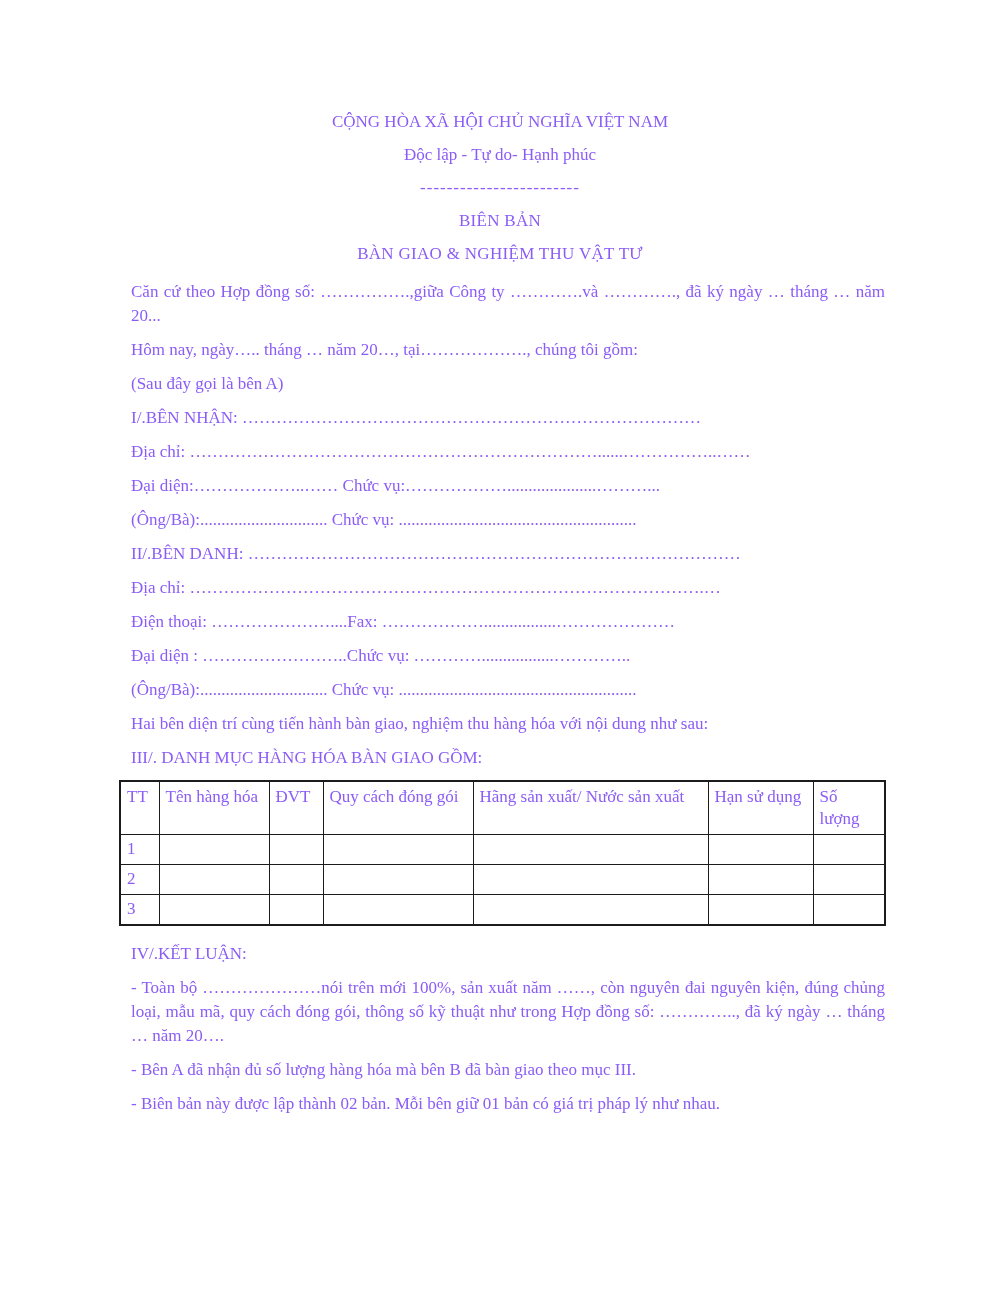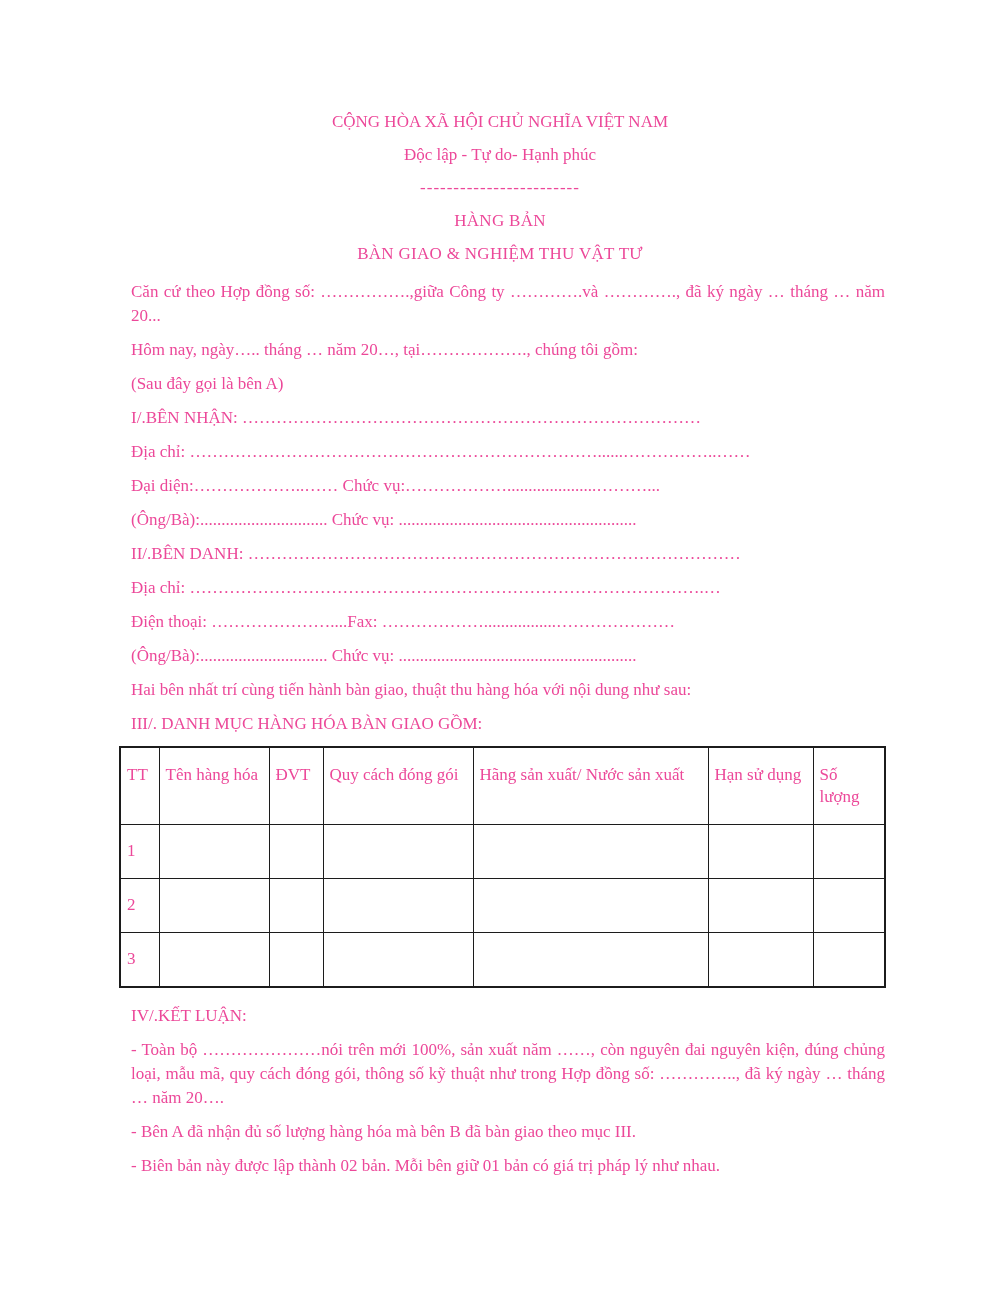--- a/index.html
+++ b/index.html
@@ -3,21 +3,21 @@
 <meta charset="utf-8">
 <style>
   html, body { margin: 0; padding: 0; background: #ffffff; }
   .page {
     position: relative;
     width: 1000px;
     height: 1294px;
     box-sizing: border-box;
     padding: 110px 115px 0 115px;
     background: #ffffff;
-    color: #ec4899;
+    color: #8b5cf6;
     font-family: "Liberation Serif", serif;
     font-size: 17px;
     line-height: 24px;
     overflow: hidden;
   }
   .centered { text-align: center; }
   .doc-header > div { margin: 0 0 9px 0; }
   .doc-header .doc-title { margin-bottom: 14px; letter-spacing: 0.3px; }
   .doc-header .doc-type { letter-spacing: 0.3px; }
   .doc-header .divider { letter-spacing: 1px; }
@@ -25,21 +25,21 @@
   p.justify { text-align: justify; }
   table.goods {
     border-collapse: collapse;
     table-layout: fixed;
     width: 765px;
     margin: 6px 0 16px 4px;
     border: 2px solid #1c1c1c;
   }
   table.goods th, table.goods td {
     border: 1px solid #1c1c1c;
-    padding: 16px 6px;
+    padding: 4px 6px;
     vertical-align: top;
     font-weight: normal;
     overflow: hidden;
   }
   table.goods th {
     text-align: justify;
     line-height: 22px;
     height: 44px;
   }
   table.goods td {
@@ -50,39 +50,40 @@
 </style>
 </head>
 <body>
 
 <div class="page">
 
   <header class="doc-header">
     <div class="centered national">CỘNG HÒA XÃ HỘI CHỦ NGHĨA VIỆT NAM</div>
     <div class="centered motto">Độc lập - Tự do- Hạnh phúc</div>
     <div class="centered divider">------------------------</div>
-    <div class="centered doc-type">HÀNG BẢN</div>
+    <div class="centered doc-type">BIÊN BẢN</div>
     <div class="centered doc-title">BÀN GIAO &amp; NGHIỆM THU VẬT TƯ</div>
   </header>
 
   <p class="justify">Căn cứ theo Hợp đồng số: …………….,giữa Công ty ………….và …………., đã ký ngày … tháng … năm 20...</p>
   <p>Hôm nay, ngày….. tháng … năm 20…, tại………………., chúng tôi gồm:</p>
 
   <p>(Sau đây gọi là bên A)</p>
   <p>I/.BÊN NHẬN: ………………………………………………………………………</p>
   <p>Địa chỉ: ………………………………………………………………......……………..……</p>
   <p>Đại diện:………………..…… Chức vụ:……………….....................………...</p>
   <p>(Ông/Bà):.............................. Chức vụ: ........................................................</p>
 
   <p>II/.BÊN DANH: ……………………………………………………………………………</p>
   <p>Địa chỉ: ……………………………………………………………………………….…</p>
   <p>Điện thoại: …………………....Fax: ……………….................…………………</p>
+  <p>Đại diện : ……………………..Chức vụ: ………….................…………..</p>
   <p>(Ông/Bà):.............................. Chức vụ: ........................................................</p>
 
-  <p>Hai bên nhất trí cùng tiến hành bàn giao, thuật thu hàng hóa với nội dung như sau:</p>
+  <p>Hai bên diện trí cùng tiến hành bàn giao, nghiệm thu hàng hóa với nội dung như sau:</p>
   <p>III/. DANH MỤC HÀNG HÓA BÀN GIAO GỒM:</p>
 
   <table class="goods">
     <colgroup>
       <col style="width:39px">
         <col style="width:110px">
         <col style="width:54px">
       <col style="width:150px">
         <col style="width:235px">
         <col style="width:105px">

